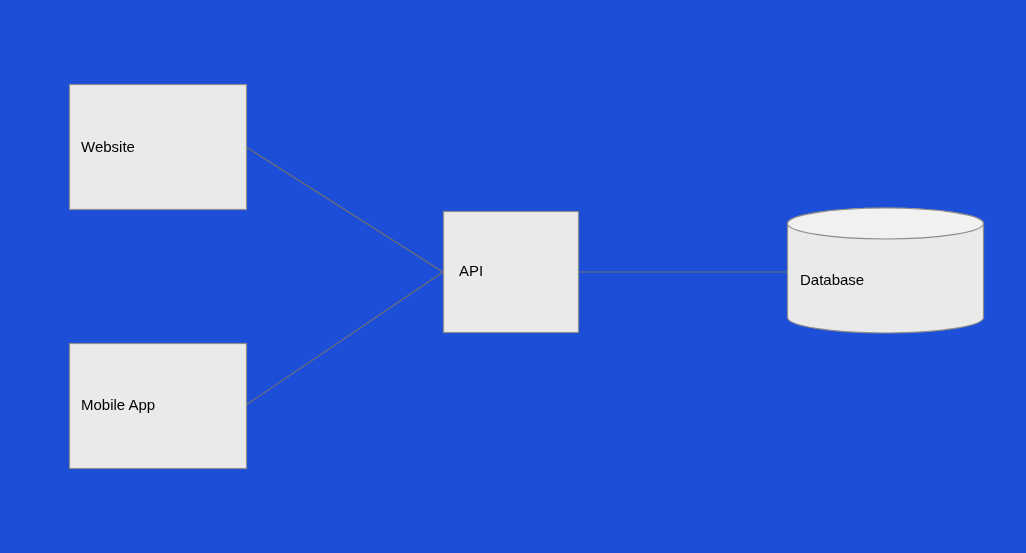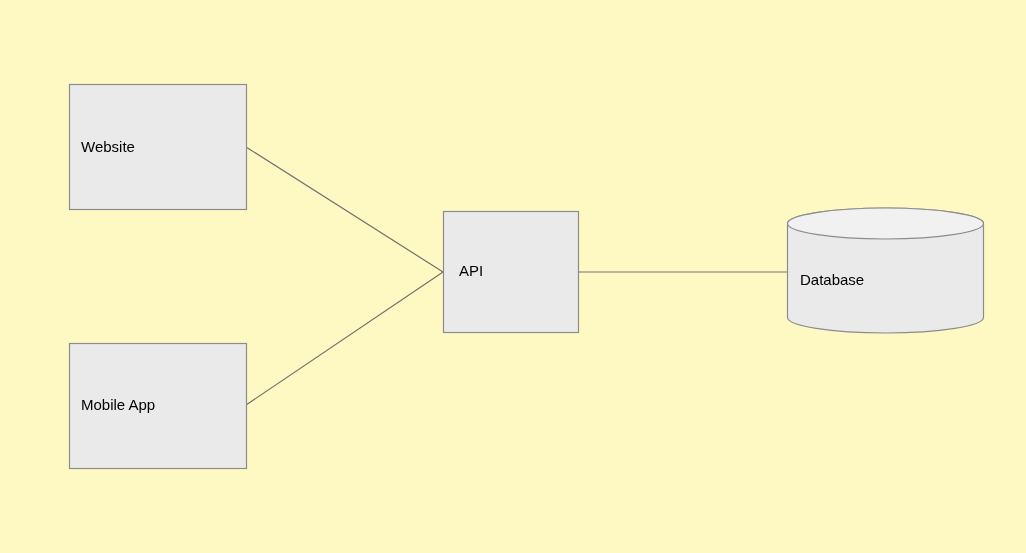--- a/index.html
+++ b/index.html
@@ -8,21 +8,21 @@
     padding: 0;
     background: #ffffff;
   }
   body {
     font-family: "Liberation Sans", sans-serif;
   }
   #canvas {
     position: relative;
     width: 1026px;
     height: 553px;
-    background: #fef9c3;
+    background: #1d4ed8;
     overflow: hidden;
   }
   #diagram-svg {
     position: absolute;
     left: 0;
     top: 0;
     width: 1026px;
     height: 553px;
     display: block;
   }

